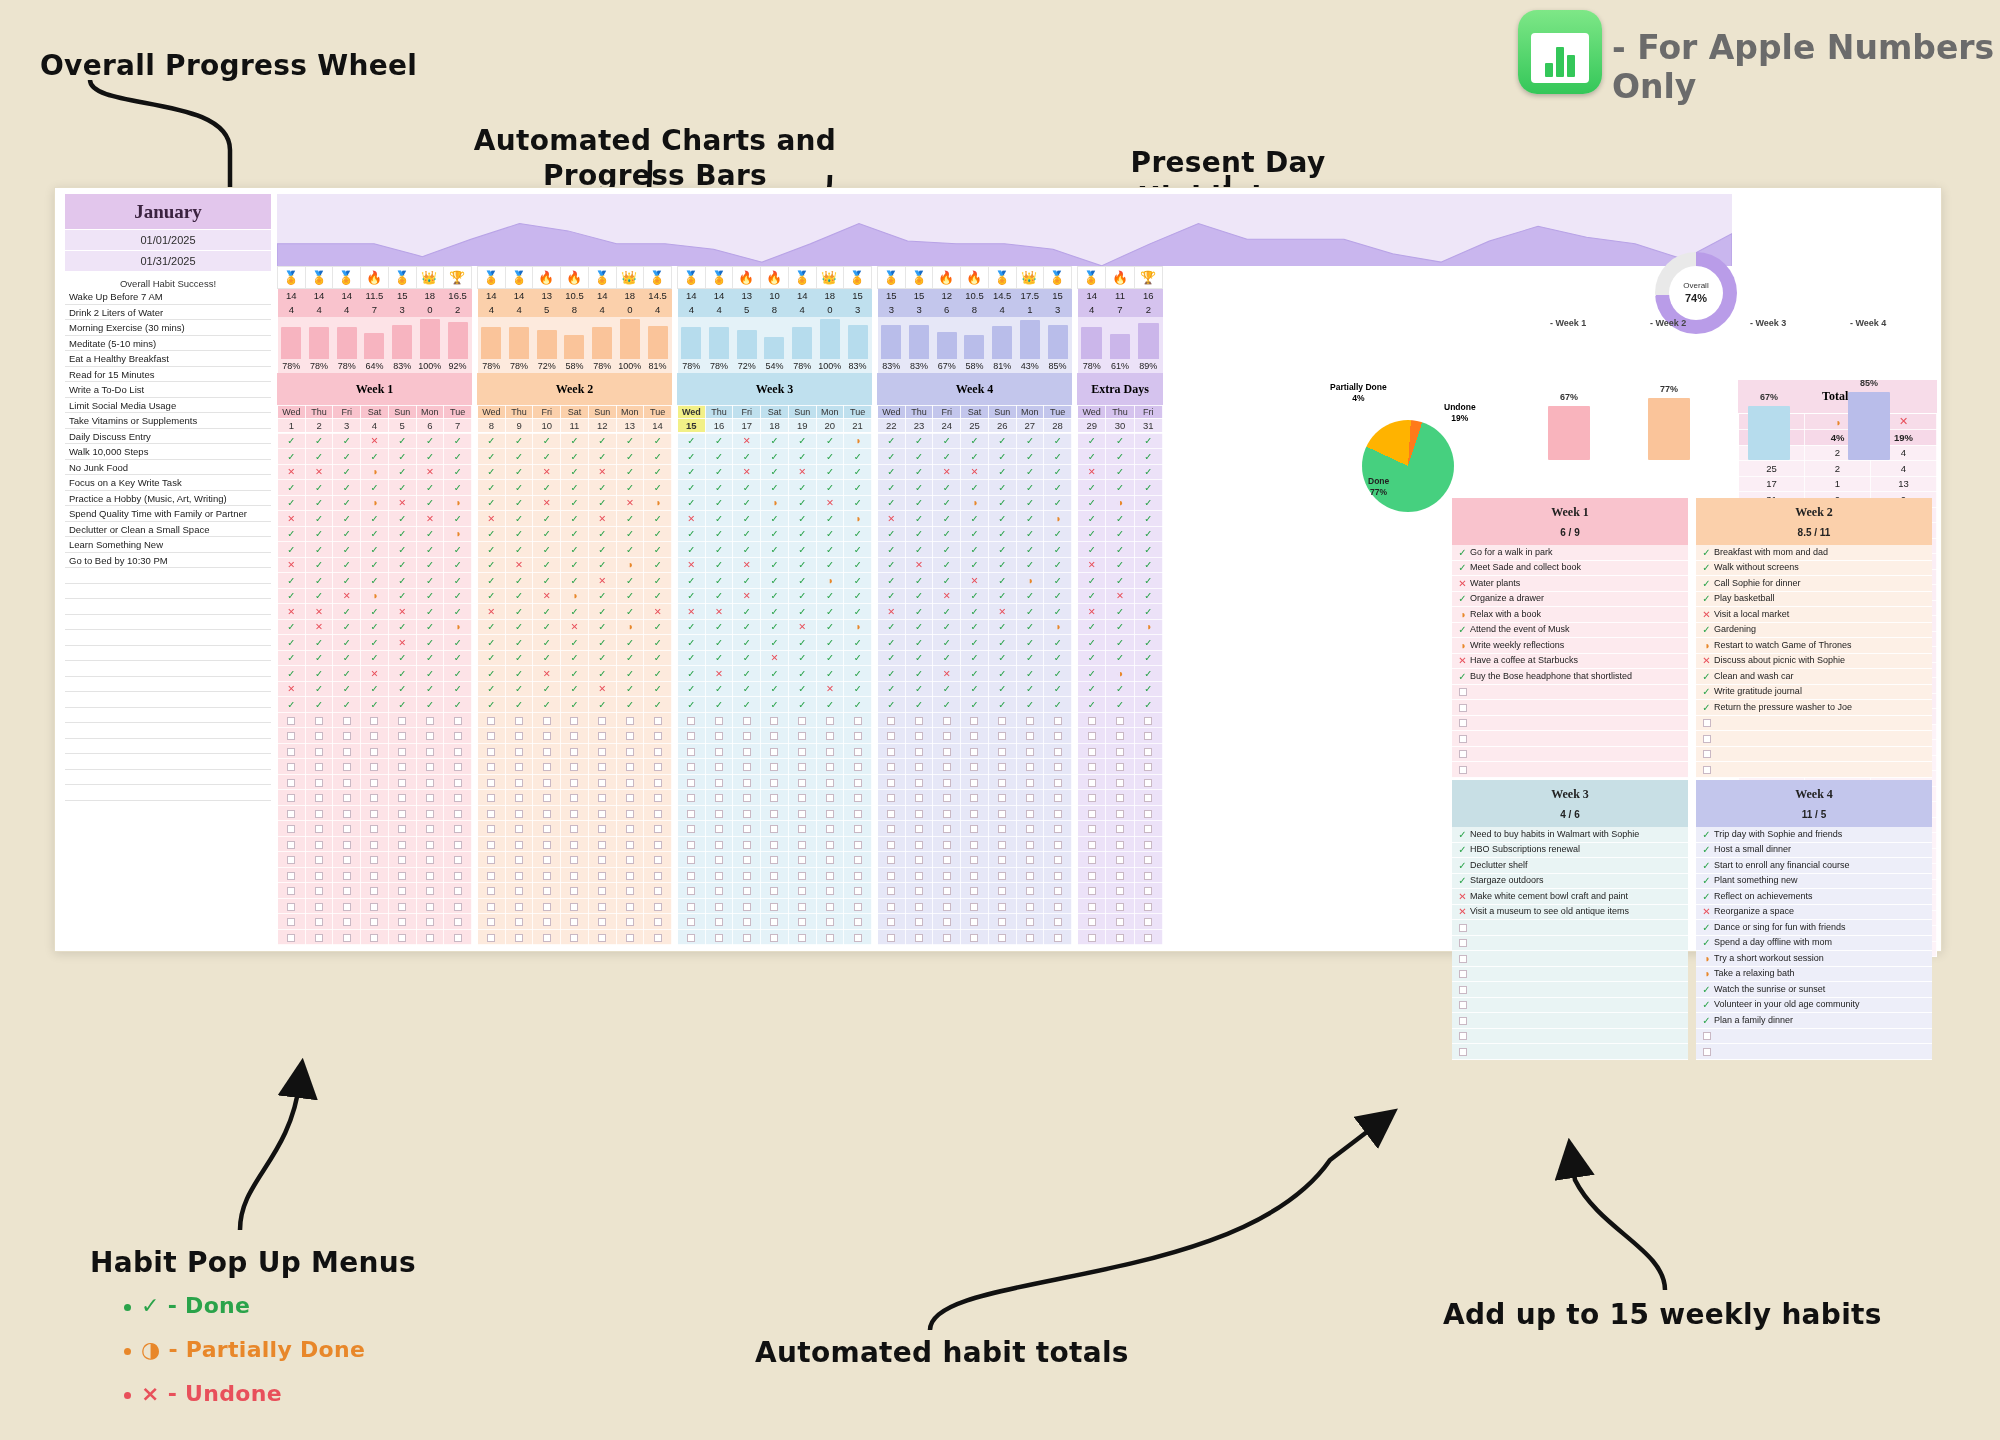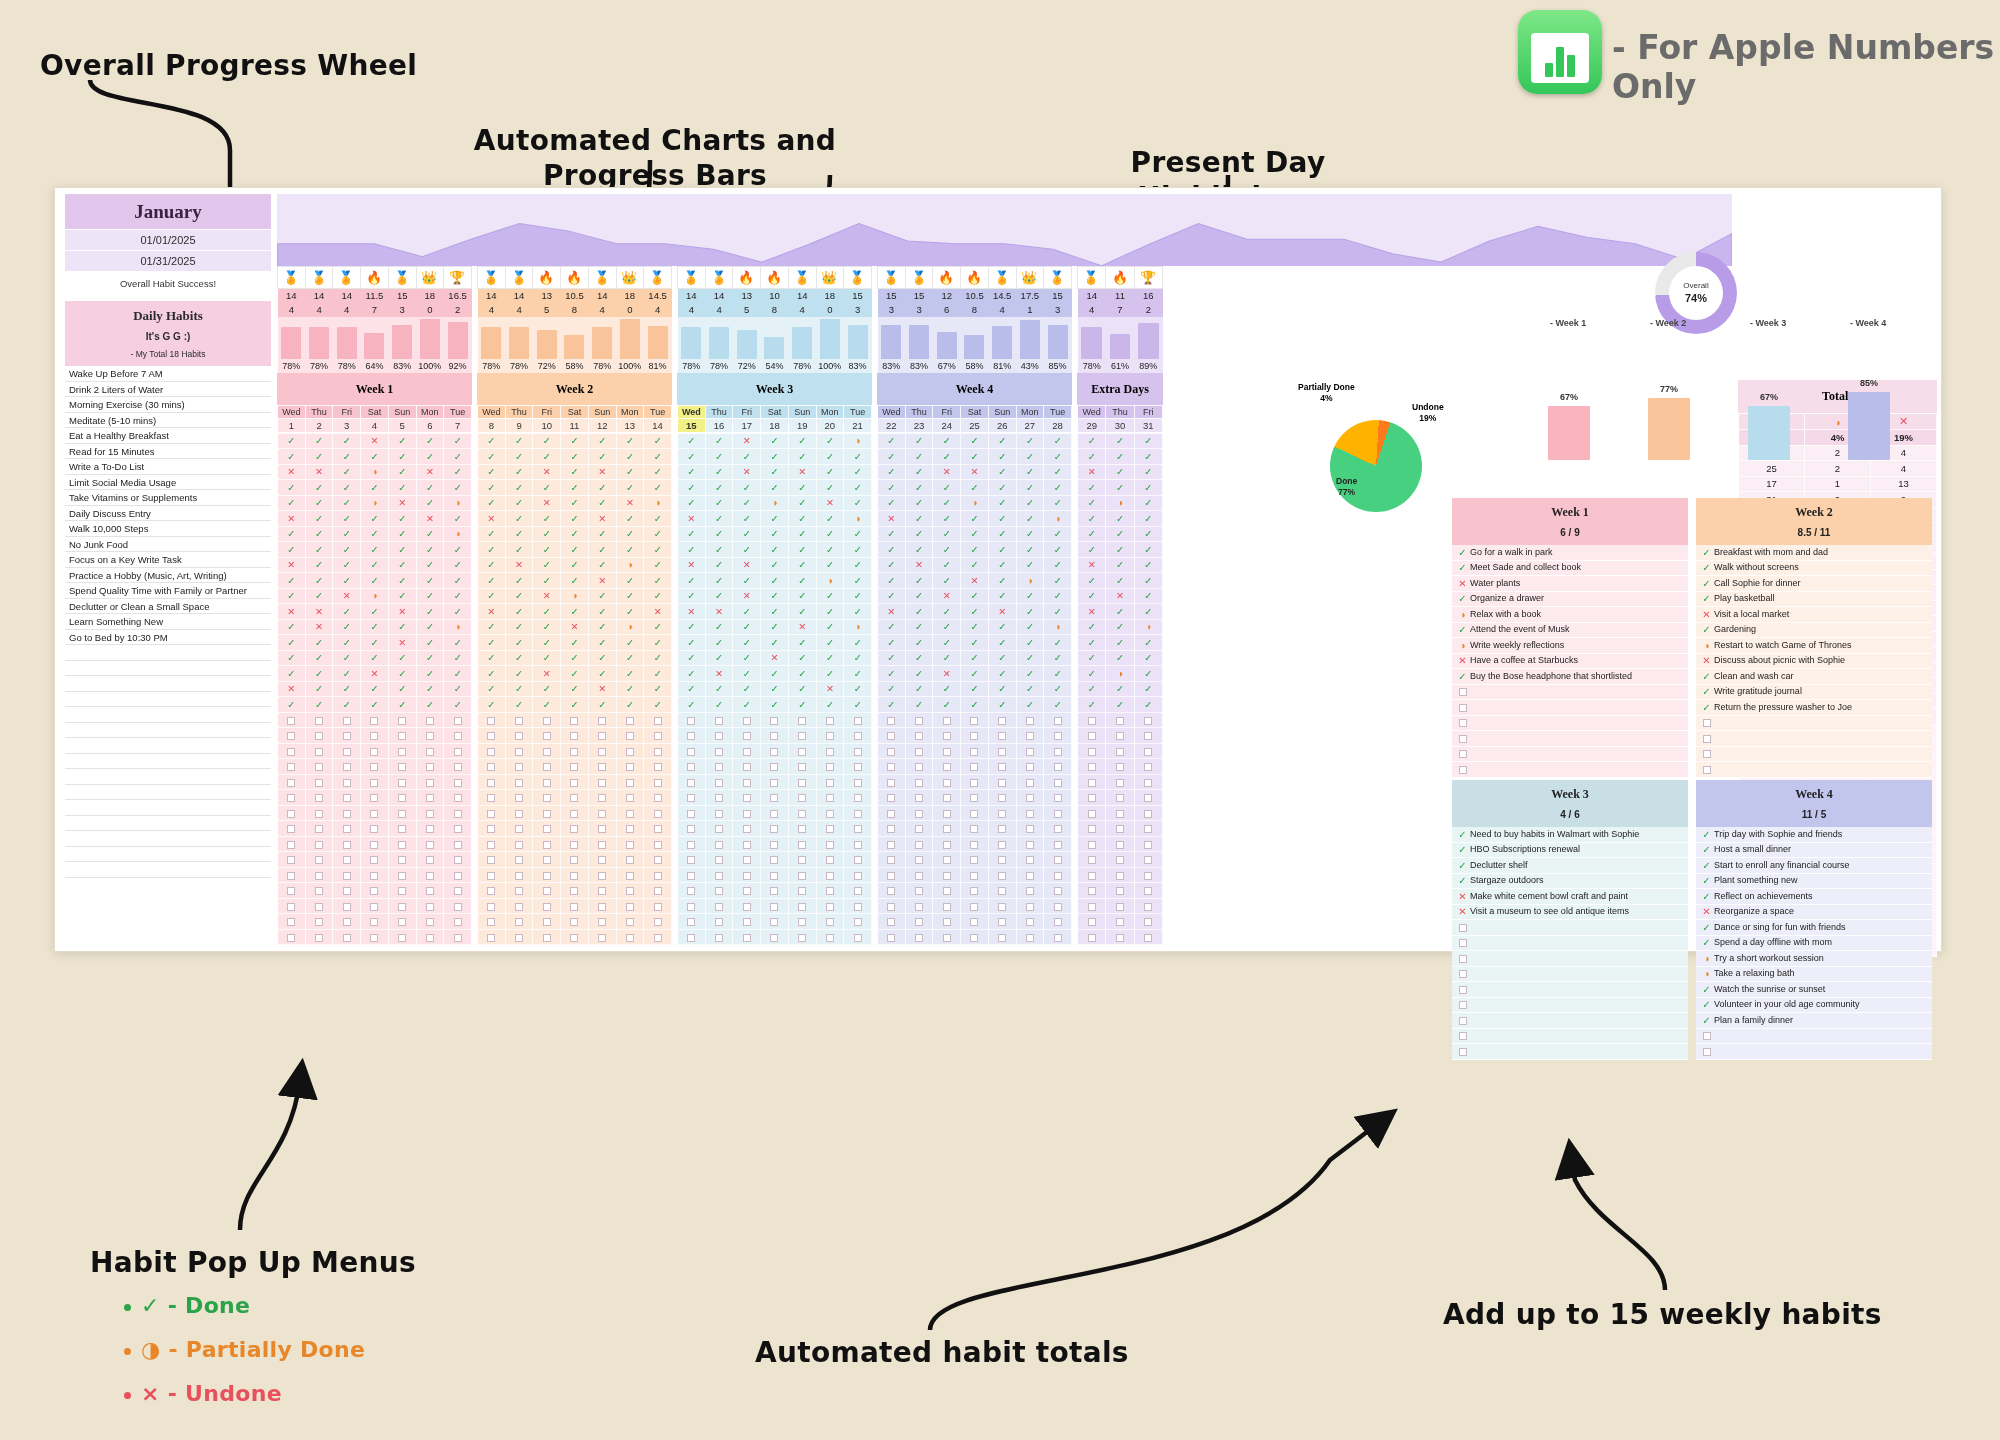--- a/index.html
+++ b/index.html
@@ -104,21 +104,21 @@
   
   .right { width:205px; flex:0 0 205px; padding-left:6px; }
   .tot-head { background:#f7dce9; text-align:center; font-family:"Liberation Serif", serif;
      font-weight:700; font-size:12px; padding:9px 0 9px; }
   .tot-table { width:100%; border-collapse:collapse; table-layout:fixed; }
   .tot-table td { text-align:center; font-size:9.5px; height:15.5px; border:1px solid rgba(255,255,255,.8);
      background:#fbeef5; color:#222; }
   .tot-icon td { background:#f7dce9; font-size:11px; height:15px; }
   .tot-pct td { background:#f6d9e8; font-weight:700; }
 
-  .pie-wrap { position:absolute; left:1308px; top:388px; width:150px; height:130px; }
+  .pie-wrap { position:absolute; left:1340px; top:388px; width:150px; height:130px; }
   .pie {
     width:92px; height:92px; border-radius:50%;
     background:conic-gradient(#ffb300 0 3.6deg, #ff7a1a 3.6deg 18deg, #46d07f 18deg 295deg, #ffb300 295deg 360deg);
     position:absolute; left:22px; top:32px;
   }
   .pie-lbl { position:absolute; font-size:8.5px; font-weight:700; text-align:center; line-height:1.25; }
 
   
   .overall-wrap { position:absolute; left:1655px; top:252px; width:90px; height:90px; }
   .overall { width:82px; height:82px; border-radius:50%;
@@ -207,25 +207,20 @@
 <div class="sheet">
   <div class="sheet-inner">
 
     <div class="left-panel">
       <div class="month-head">
         <div class="mh">January</div>
       </div>
       <div class="date-row">01/01/2025</div>
       <div class="date-row">01/31/2025</div>
       <div class="ohs">Overall Habit Success!</div>
-      <div class="dh-head">
-        <div class="t1">Daily Habits</div>
-        <div class="t2">It's G G :)</div>
-        <div class="t3">- My Total 18 Habits</div>
-      </div>
       <div class="habit-list" id="habit-list">
           <div class="habit-row">Wake Up Before 7 AM</div>
           <div class="habit-row">Drink 2 Liters of Water</div>
           <div class="habit-row">Morning Exercise (30 mins)</div>
           <div class="habit-row">Meditate (5-10 mins)</div>
           <div class="habit-row">Eat a Healthy Breakfast</div>
           <div class="habit-row">Read for 15 Minutes</div>
           <div class="habit-row">Write a To-Do List</div>
           <div class="habit-row">Limit Social Media Usage</div>
           <div class="habit-row">Take Vitamins or Supplements</div>

